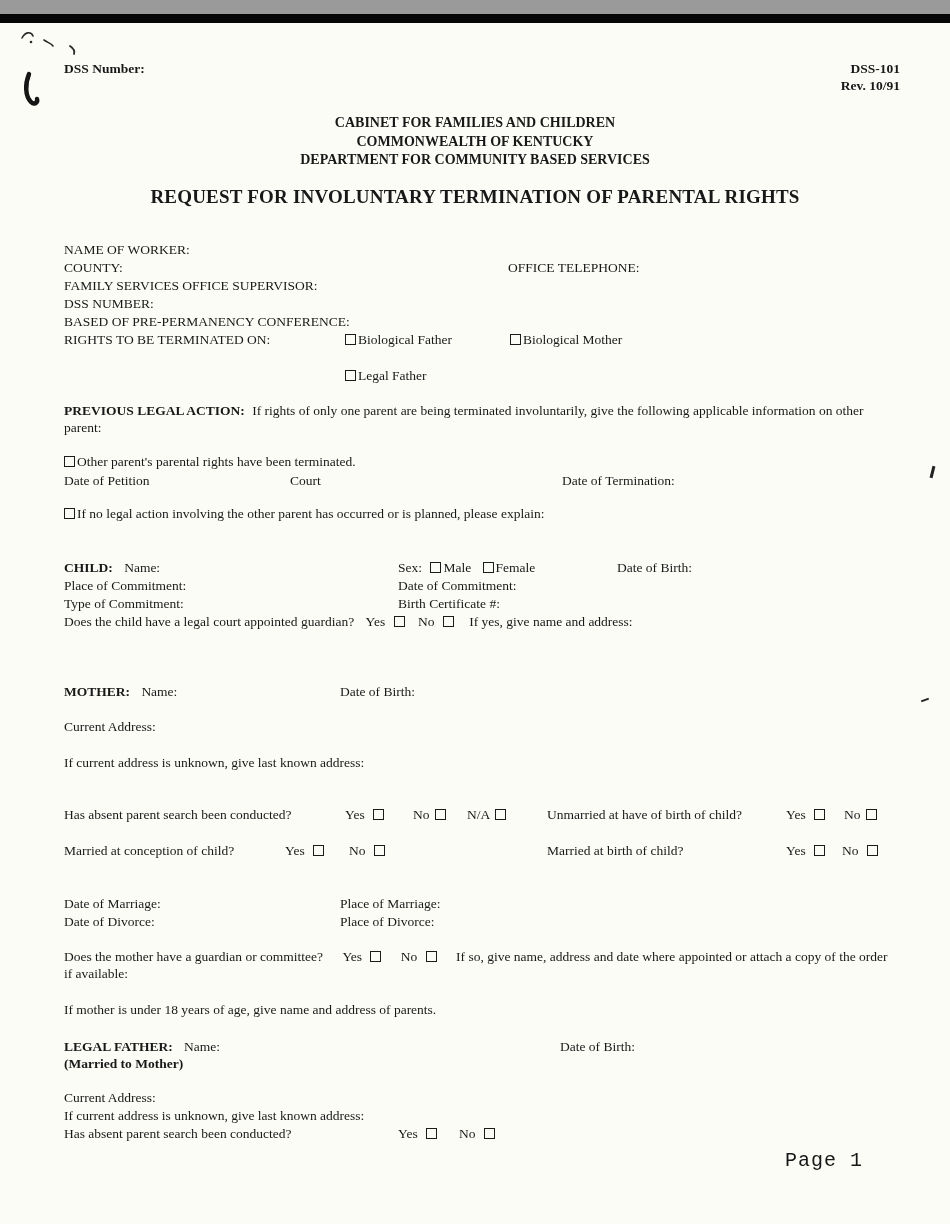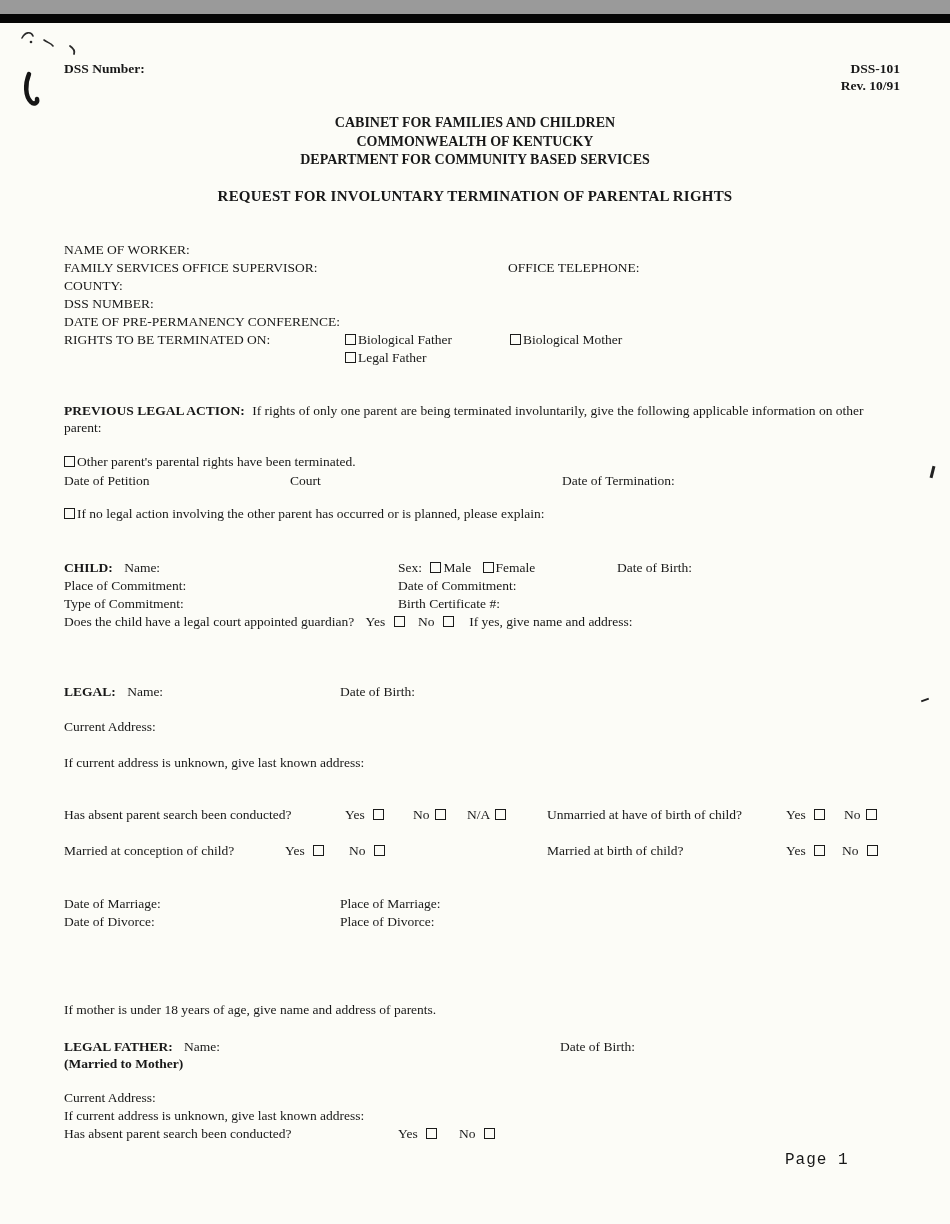--- a/index.html
+++ b/index.html
@@ -12,21 +12,21 @@
   .wrap{white-space:normal}
   .center{left:0;width:100%;text-align:center}
   .cb{display:inline-block;width:11px;height:11px;border:1.4px solid #1b1b1b;background:transparent;vertical-align:-1px}
   .ml2{margin-left:2px}.ml4{margin-left:4px}.ml5{margin-left:5px}.ml8{margin-left:8px}
   .ml10{margin-left:10px}.ml12{margin-left:12px}.ml16{margin-left:16px}
   .bar{position:absolute;left:0;width:100%;background:#060606}
   .bar.top{top:0;height:9px}
   .bar.bottom{top:1212;height:12px;top:1212px}
   .hline{line-height:18.5px;font-size:14px}
   .wblock div{line-height:18px}
-  .pageno{font-family:"Liberation Mono",monospace;font-size:16px;letter-spacing:1px}
+  .pageno{font-family:"Liberation Mono",monospace;font-size:20px;letter-spacing:1px}
   .artifact{position:absolute;background:#222}
 </style>
 </head>
 <body>
 
 <div class="page">
 
   <div class="bar top"></div>
   <div class="bar bottom" style="top:1212px"></div>
   <svg style="position:absolute;left:14px;top:8px" width="72" height="92" viewBox="0 0 72 92">
@@ -43,39 +43,39 @@
   <div class="t b" style="right:50px;top:46px;text-align:right">
     <div>DSS-101</div>
     <div>Rev. 10/91</div>
   </div>
 
   <div class="t b center hline" style="top:100px">
     <div>CABINET FOR FAMILIES AND CHILDREN</div>
     <div>COMMONWEALTH OF KENTUCKY</div>
     <div>DEPARTMENT FOR COMMUNITY BASED SERVICES</div>
   </div>
-  <div class="t b center" style="top:174px;font-size:15px;letter-spacing:0.2px">REQUEST FOR INVOLUNTARY TERMINATION OF PARENTAL RIGHTS</div>
+  <div class="t b center" style="top:174px;font-size:19px;letter-spacing:0.2px">REQUEST FOR INVOLUNTARY TERMINATION OF PARENTAL RIGHTS</div>
 
   <div class="t wblock" style="left:64px;top:227px">
     <div>NAME OF WORKER:</div>
+    <div>COUNTY:</div>
     <div>FAMILY SERVICES OFFICE SUPERVISOR:</div>
-    <div>COUNTY:</div>
     <div>DSS NUMBER:</div>
-    <div>DATE OF PRE-PERMANENCY CONFERENCE:</div>
+    <div>BASED OF PRE-PERMANENCY CONFERENCE:</div>
     <div>RIGHTS TO BE TERMINATED ON:</div>
   </div>
   <div class="t" style="left:508px;top:245px">OFFICE TELEPHONE:</div>
 
   <div class="t" style="left:345px;top:317px">
     <span class="cb"></span><span class="ml2">Biological Father</span>
   </div>
   <div class="t" style="left:510px;top:317px">
     <span class="cb"></span><span class="ml2">Biological Mother</span>
   </div>
-  <div class="t" style="left:345px;top:335px">
+  <div class="t" style="left:345px;top:353px">
     <span class="cb"></span><span class="ml2">Legal Father</span>
   </div>
 
   <div class="t wrap" style="left:64px;top:388px;width:820px">
     <span class="b">PREVIOUS LEGAL ACTION:</span>
     <span class="ml4">If rights of only one parent are being terminated involuntarily, give the following applicable information on other parent:</span>
   </div>
 
   <div class="t" style="left:64px;top:439px">
     <span class="cb"></span><span class="ml2">Other parent's parental rights have been terminated.</span>
@@ -107,21 +107,21 @@
   <div class="t" style="left:64px;top:599px">
     <span>Does the child have a legal court appointed guardian?</span>
     <span class="ml8">Yes</span>
     <span class="cb ml5"></span>
     <span class="ml10">No</span>
     <span class="cb ml5"></span>
     <span class="ml12">If yes, give name and address:</span>
   </div>
 
   <div class="t" style="left:64px;top:669px">
-    <span class="b">LEGAL:</span>
+    <span class="b">MOTHER:</span>
     <span class="ml8">Name:</span>
   </div>
   <div class="t" style="left:340px;top:669px">Date of Birth:</div>
 
   <div class="t" style="left:64px;top:704px">Current Address:</div>
   <div class="t" style="left:64px;top:740px">If current address is unknown, give last known address:</div>
 
   <div class="t" style="left:64px;top:792px">Has absent parent search been conducted?</div>
   <div class="t" style="left:345px;top:792px">
     <span>Yes</span>
@@ -162,20 +162,28 @@
   <div class="t" style="left:842px;top:828px">
     <span>No</span>
     <span class="cb ml5"></span>
   </div>
 
   <div class="t" style="left:64px;top:881px">Date of Marriage:</div>
   <div class="t" style="left:340px;top:881px">Place of Marriage:</div>
   <div class="t" style="left:64px;top:899px">Date of Divorce:</div>
   <div class="t" style="left:340px;top:899px">Place of Divorce:</div>
 
+  <div class="t wrap" style="left:64px;top:934px;width:833px">
+    <span>Does the mother have a guardian or committee?</span>
+    <span class="ml16">Yes</span>
+    <span class="cb ml5"></span>
+    <span class="ml16">No</span>
+    <span class="cb ml5"></span>
+    <span class="ml16">If so, give name, address and date where appointed or attach a copy of the order if available:</span>
+  </div>
 
   <div class="t" style="left:64px;top:987px">If mother is under 18 years of age, give name and address of parents.</div>
 
   <div class="t" style="left:64px;top:1024px">
     <span class="b">LEGAL FATHER:</span>
     <span class="ml8">Name:</span>
   </div>
   <div class="t" style="left:560px;top:1024px">Date of Birth:</div>
   <div class="t b i" style="left:64px;top:1041px">(Married to Mother)</div>
 

